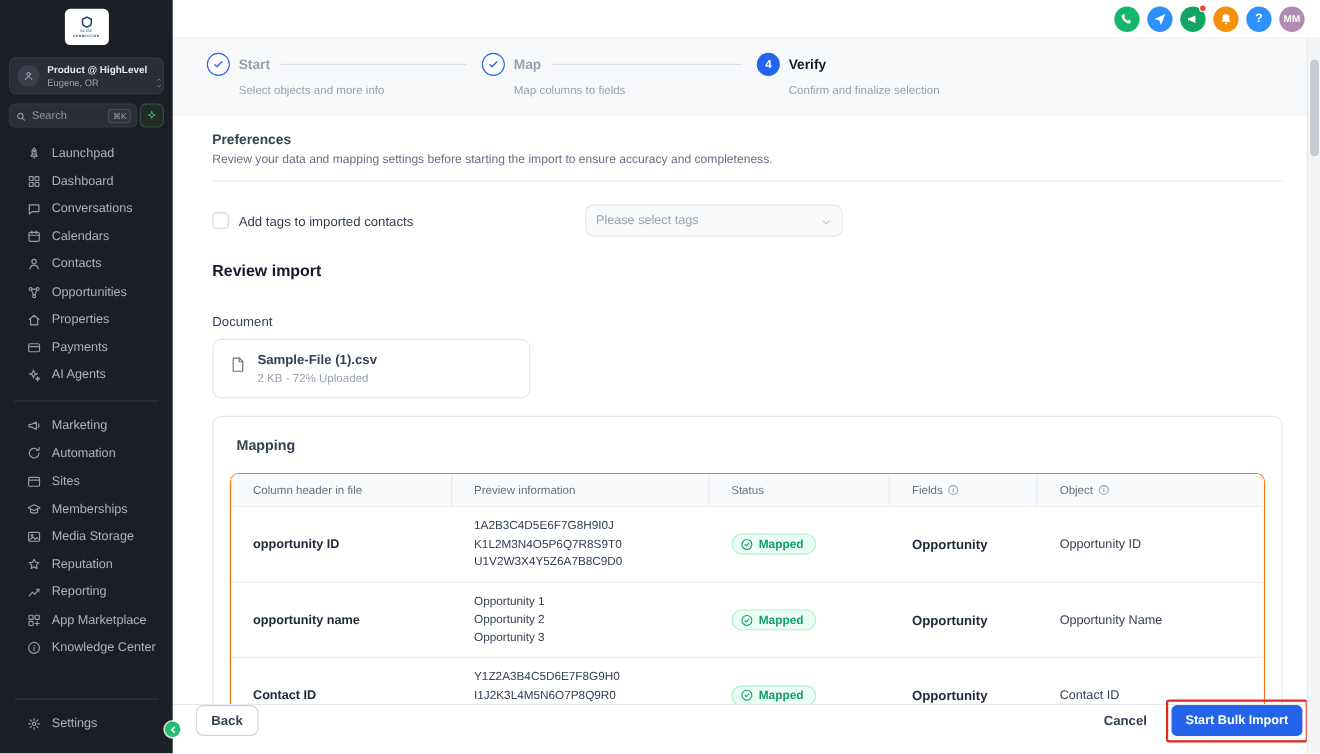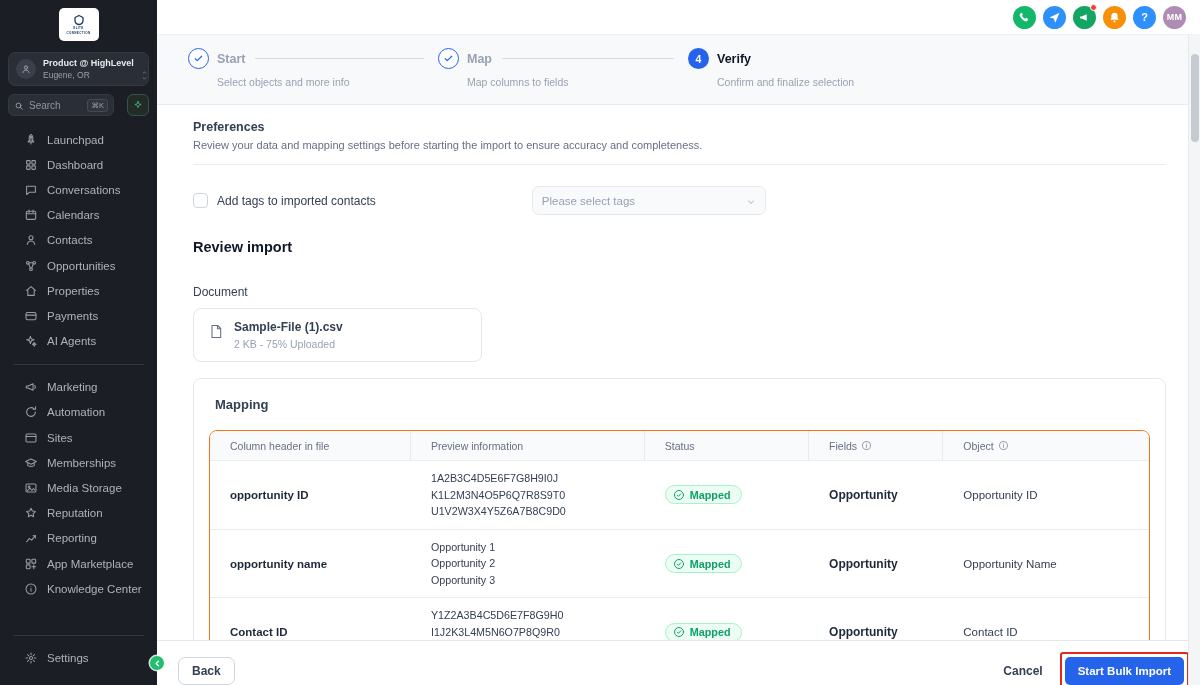--- a/index.html
+++ b/index.html
@@ -16,21 +16,21 @@
   .logo-wrap{display:flex;justify-content:center;padding:8px 0 4px}
   .logo-card{width:40px;height:33px;background:#fff;border-radius:5px;display:flex;flex-direction:column;align-items:center;justify-content:center;gap:1px;cursor:pointer}
   .logo-emblem{width:12px;height:12px;color:#1b3a6b}
   .logo-text{font-size:3px;line-height:1.3;color:#1b3a6b;font-weight:700;letter-spacing:.4px;text-align:center}
   .account{margin:7px 8px 0;background:#2a2e36;border:1px solid #343942;border-radius:7px;display:flex;align-items:center;gap:7px;padding:5px 7px;cursor:pointer}
   .account-avatar{width:20px;height:20px;border-radius:50%;background:#3a3f49;color:#aab1bc;display:flex;align-items:center;justify-content:center;padding:4px;flex-shrink:0}
   .account-name{font-size:9px;font-weight:700;color:#e7eaee;white-space:nowrap}
   .account-loc{font-size:8.5px;color:#9aa1ab;margin-top:2px}
   .account-chevrons{margin-left:auto;display:flex;flex-direction:column;gap:1px;color:#8a919c}
   .account-chevrons span{width:7px;height:5px;display:block}
-  .search-row{display:flex;align-items:center;gap:13px;margin:8px 8px 0}
+  .search-row{display:flex;align-items:center;gap:2px;margin:8px 8px 0}
   .search-box{flex:1;height:22px;background:#2a2e36;border:1px solid #343942;border-radius:6px;display:flex;align-items:center;gap:5px;padding:0 5px;color:#8f96a1;cursor:text}
   .search-ico{width:10px;height:10px;flex-shrink:0}
   .search-ph{font-size:10px;flex:1;color:#8f96a1}
   .kbd{font-size:7.5px;border:1px solid #454b55;border-radius:3px;padding:1px 3px;color:#9aa1ab;background:#31353d}
   .quick-add{width:22px;height:22px;border:1px solid #2f5747;background:#232b27;border-radius:6px;display:flex;align-items:center;justify-content:center;padding:5px;color:#3ccb7f;cursor:pointer;flex-shrink:0}
   .nav{flex:1;padding-top:11px;overflow:hidden}
   .nav-item{display:flex;align-items:center;gap:9px;height:25.2px;padding:0 24px;color:#adb3bd;font-size:11.5px;cursor:pointer;white-space:nowrap}
   .nav-ico{width:14px;height:14px;flex-shrink:0;color:#959da9;display:flex}
   .nav-divider{height:1px;background:#32363e;margin:10px 13px}
   .sidebar-bottom{padding-bottom:14px}
@@ -90,21 +90,21 @@
   .mbody{border-top:1px solid #e9ecf0;min-height:61px;padding:9px 0}
   .col-header{font-size:11.5px;font-weight:700;color:#1d2939}
   .preview-line{font-size:10.7px;color:#344054;line-height:1.55}
   .badge{display:inline-flex;align-items:center;gap:5px;background:#ecfdf3;border:1px solid #a6f4c5;color:#12a06a;border-radius:999px;padding:2.5px 10px 2.5px 7px;font-size:10.8px;font-weight:600}
   .badge-check{width:12px;height:12px;flex-shrink:0}
   .obj-text{font-size:12px;font-weight:700;color:#1d2939}
   .field-text{font-size:11.5px;color:#344054}
   .info-ico{width:11px;height:11px;margin-left:4px;color:#98a2b3;flex-shrink:0}
 
   
-  .footerbar{height:45px;background:#fff;border-top:1px solid #e4e7ec;display:flex;align-items:flex-end;padding:0 16px 0 21px;position:relative;z-index:2;flex-shrink:0}
+  .footerbar{height:45px;background:#fff;border-top:1px solid #e4e7ec;display:flex;align-items:flex-start;padding:0 16px 0 21px;position:relative;z-index:2;flex-shrink:0}
   .back-btn{background:#fff;border:1px solid #d0d5dd;border-radius:7px;padding:6px 13px;font-size:12px;color:#344054;font-weight:600}
   .footer-right{margin-left:auto;display:flex;align-items:center;gap:22px}
   .cancel-btn{font-size:12px;color:#344054;font-weight:600;background:none;border:none}
   .submit-wrap{position:relative}
   .submit-btn{background:#2563eb;color:#fff;border:none;border-radius:5px;padding:8px 13px;font-size:11.5px;font-weight:600}
   .annotation{position:absolute;left:-5px;top:-5px;right:-5px;bottom:-6px;border:2.5px solid #e0281f;border-radius:3px;pointer-events:none}
 
   
   .scrollbar{position:absolute;right:0;top:34px;bottom:0;width:12px;background:#f4f5f6;border-left:1px solid #e8e9eb;z-index:10}
   .scroll-thumb{position:absolute;top:20px;left:2px;width:8px;height:88px;background:#c6cbd1;border-radius:5px;cursor:grab}
@@ -452,21 +452,21 @@
 
       <div class="file-card">
         <span class="file-ico">
           <svg class="i" viewBox="0 0 24 24" style="stroke-width:1.6">
               <path d="M6 3h8.5L19 7.5V21H6z"></path>
               <path d="M14.2 3.2V8H19"></path>
             </svg>
         </span>
         <span>
           <div class="file-name">Sample-File (1).csv</div>
-          <div class="file-meta">2 KB - 75% Uploaded</div>
+          <div class="file-meta">2 KB - 72% Uploaded</div>
         </span>
       </div>
 
       <div class="mapping-card">
         <div class="mapping-title">Mapping</div>
         <div class="mtable">
 
           <div class="mrow mhead">
             <div class="mcell">
                 <span>Column header in file</span>

